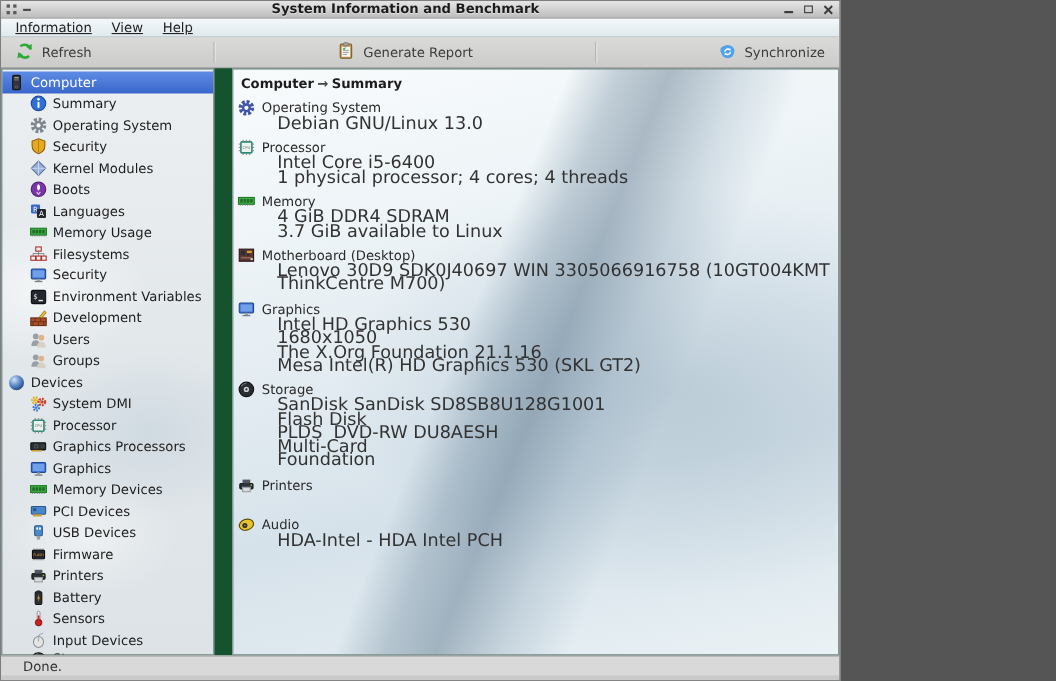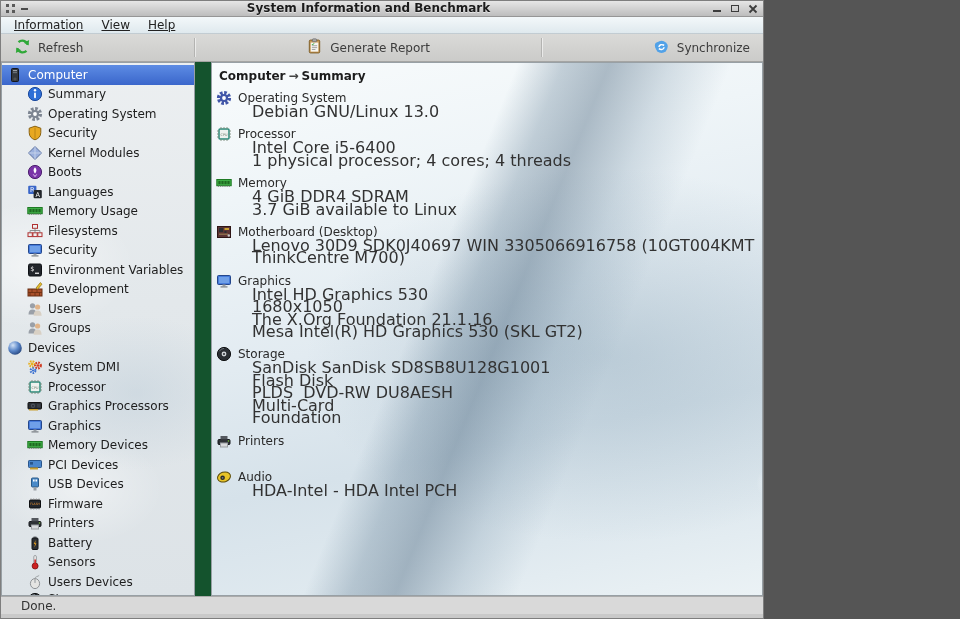--- a/index.html
+++ b/index.html
@@ -433,21 +433,21 @@
           </div>
           <div class="tree-row">
             <span class="icon16">
               <svg width="16" height="16" viewBox="0 0 16 16">
                 <ellipse cx="8" cy="9.6" rx="4.6" ry="5" fill="#e4e4e2" stroke="#8e9296"></ellipse>
                 <path d="M8 4.8 V9" stroke="#8e9296" stroke-width="0.9"></path>
                 <rect x="7.2" y="5.6" width="1.6" height="2.4" rx="0.8" fill="#b8bcbe"></rect>
                 <path d="M8 4.6 C8 2.2 11 2.8 12.2 1.4" fill="none" stroke="#9a9ea0" stroke-width="0.9"></path>
               </svg>
             </span>
-            <span>Users Devices</span>
+            <span>Input Devices</span>
           </div>
           <div class="tree-row partial">
             <span class="icon16">
               <svg width="16" height="16" viewBox="0 0 16 16">
                 <circle cx="8" cy="8" r="6.6" fill="#2a2e33" stroke="#101214"></circle>
                 <circle cx="8" cy="8" r="2.4" fill="#d0d4d8"></circle>
                 <circle cx="8" cy="8" r="1" fill="#2a2e33"></circle>
                 <path d="M3.4 5.2 A5.6 5.6 0 0 1 8 2.4" stroke="#6a7076" fill="none" stroke-width="1"></path>
               </svg>
             </span>

